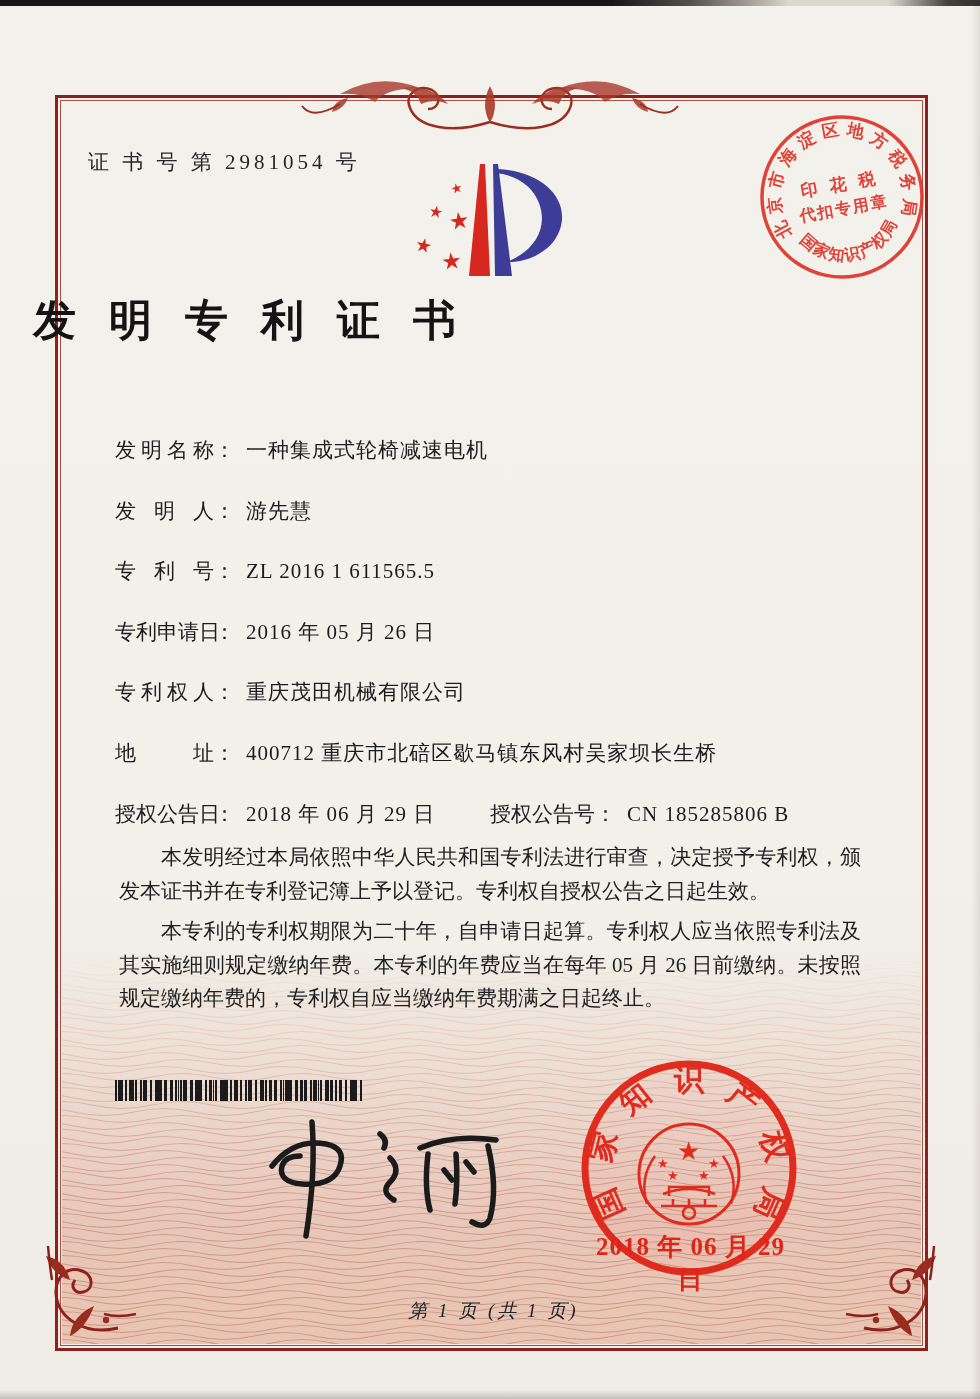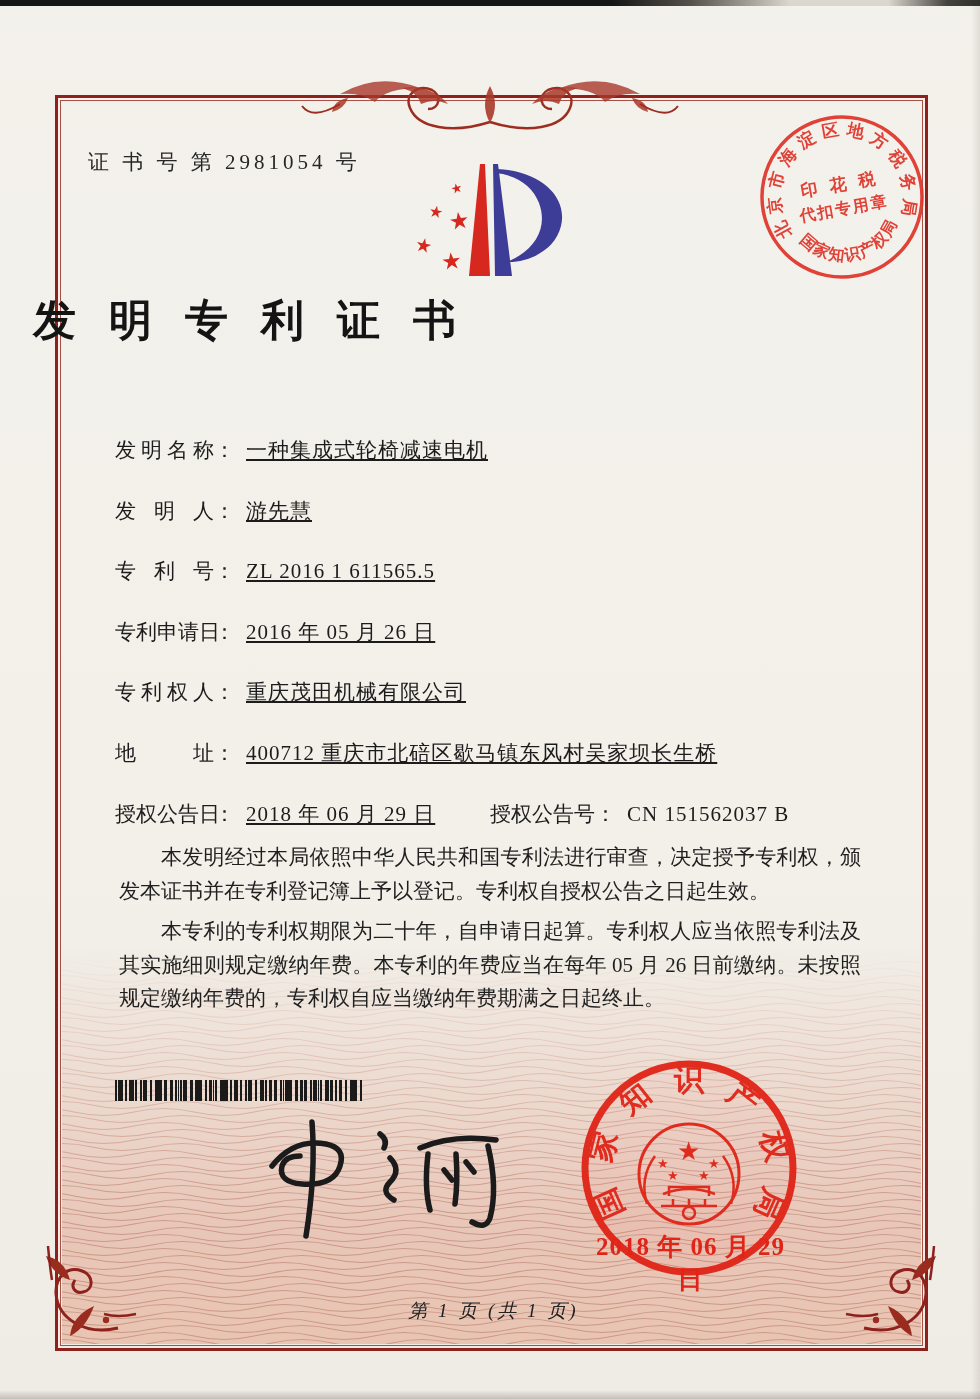--- a/index.html
+++ b/index.html
@@ -25,21 +25,21 @@
   .corner-left{left:40px;top:1244px;}
   .corner-right{left:838px;top:1244px;transform:scaleX(-1);}
   
   .cert-no{position:absolute;left:88px;top:148px;font-size:21px;letter-spacing:4px;color:#262626;}
   .logo{position:absolute;left:408px;top:158px;width:180px;height:135px;}
   .tax-stamp{position:absolute;left:753px;top:108px;width:178px;height:178px;transform:rotate(-10deg);opacity:.93;}
   .doc-title{position:absolute;left:0;width:100%;top:292px;
         font-size:43px;font-weight:bold;letter-spacing:33px;text-indent:33px;color:#141414;}
   
   .fields{position:absolute;left:115px;top:436px;width:760px;font-size:21px;}
-  .frow{position:absolute;left:0;white-space:nowrap;text-decoration:underline;}
+  .frow{position:absolute;left:0;white-space:nowrap;}
   .flabel{display:inline-block;width:99px;text-align:justify;text-align-last:justify;vertical-align:bottom;}
   .fcolon{display:inline-block;}
   .fvalue{margin-left:11px;letter-spacing:1px;}
   .g2{position:absolute;left:375px;top:0;}
   .g2 .flabel{width:auto;text-align:center;text-align-last:auto;}
   
   .body-text{position:absolute;left:112px;top:834px;width:756px;font-size:21px;
         line-height:33.5px;text-align:justify;color:#1f1f1f;}
   .body-text p{margin:7px;text-indent:2em;}
   
@@ -210,21 +210,21 @@
       <span class="flabel">专利权人</span><span class="fcolon">：</span><span class="fvalue">重庆茂田机械有限公司</span>
     </div>
     <div class="frow" style="top:303px">
       <span class="flabel">地址</span><span class="fcolon">：</span><span class="fvalue">400712  重庆市北碚区歇马镇东风村吴家坝长生桥</span>
     </div>
     <div class="frow" style="top:364px;width:760px">
       <span>
         <span class="flabel">授权公告日</span><span class="fcolon">：</span><span class="fvalue">2018 年 06 月 29 日</span>
       </span>
       <span class="g2">
-        <span class="flabel">授权公告号</span><span class="fcolon">：</span><span class="fvalue">CN 151562037 B</span>
+        <span class="flabel">授权公告号</span><span class="fcolon">：</span><span class="fvalue">CN 185285806 B</span>
       </span>
     </div>
   </div>
 
   <div class="body-text">
     <p>本发明经过本局依照中华人民共和国专利法进行审查，决定授予专利权，颁发本证书并在专利登记簿上予以登记。专利权自授权公告之日起生效。</p>
     <p>本专利的专利权期限为二十年，自申请日起算。专利权人应当依照专利法及其实施细则规定缴纳年费。本专利的年费应当在每年 05 月 26 日前缴纳。未按照规定缴纳年费的，专利权自应当缴纳年费期满之日起终止。</p>
   </div>
 
   <div class="barcode"></div>

